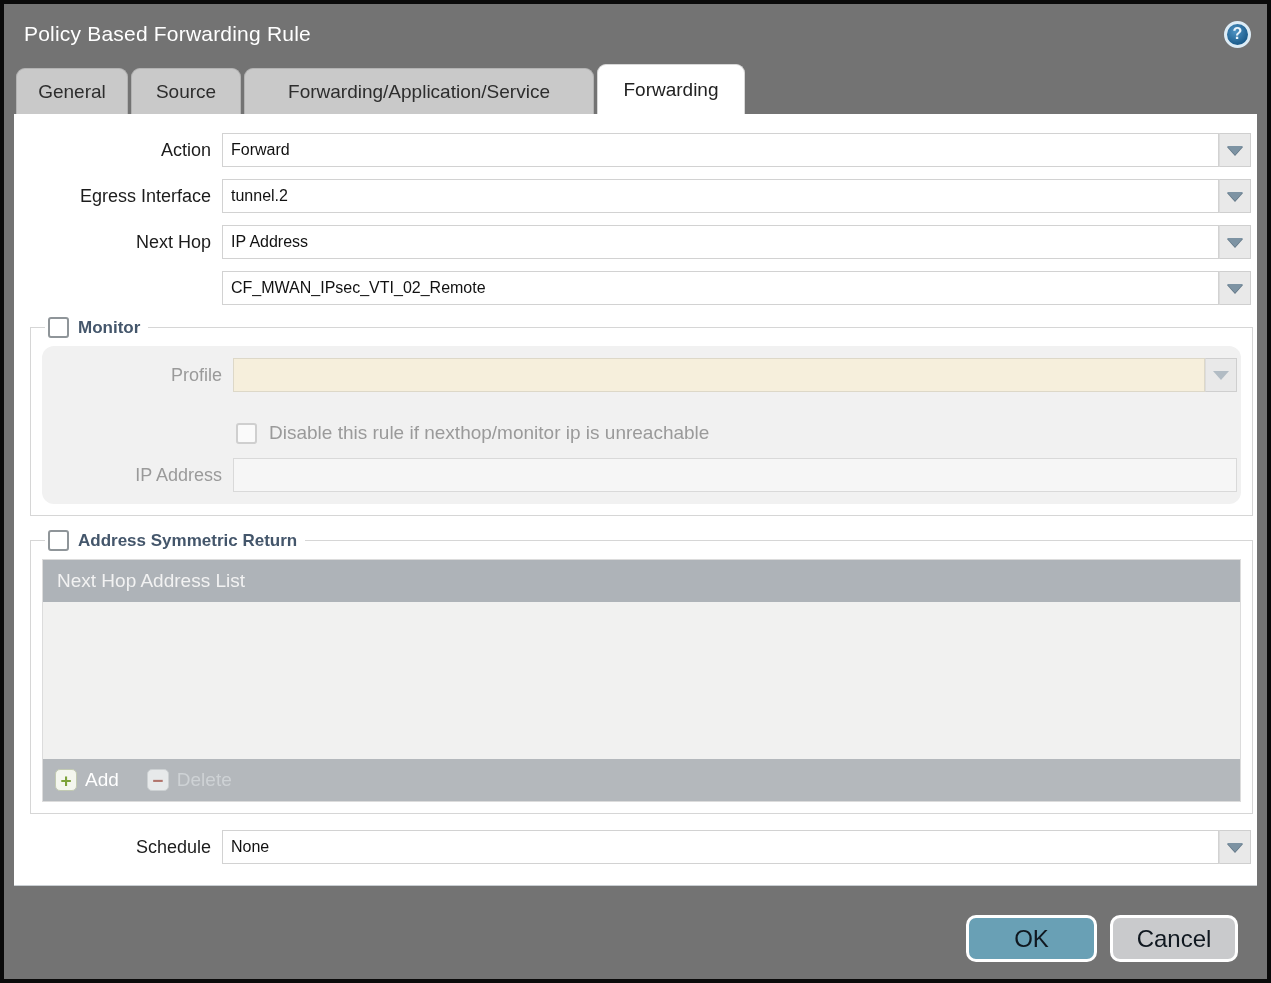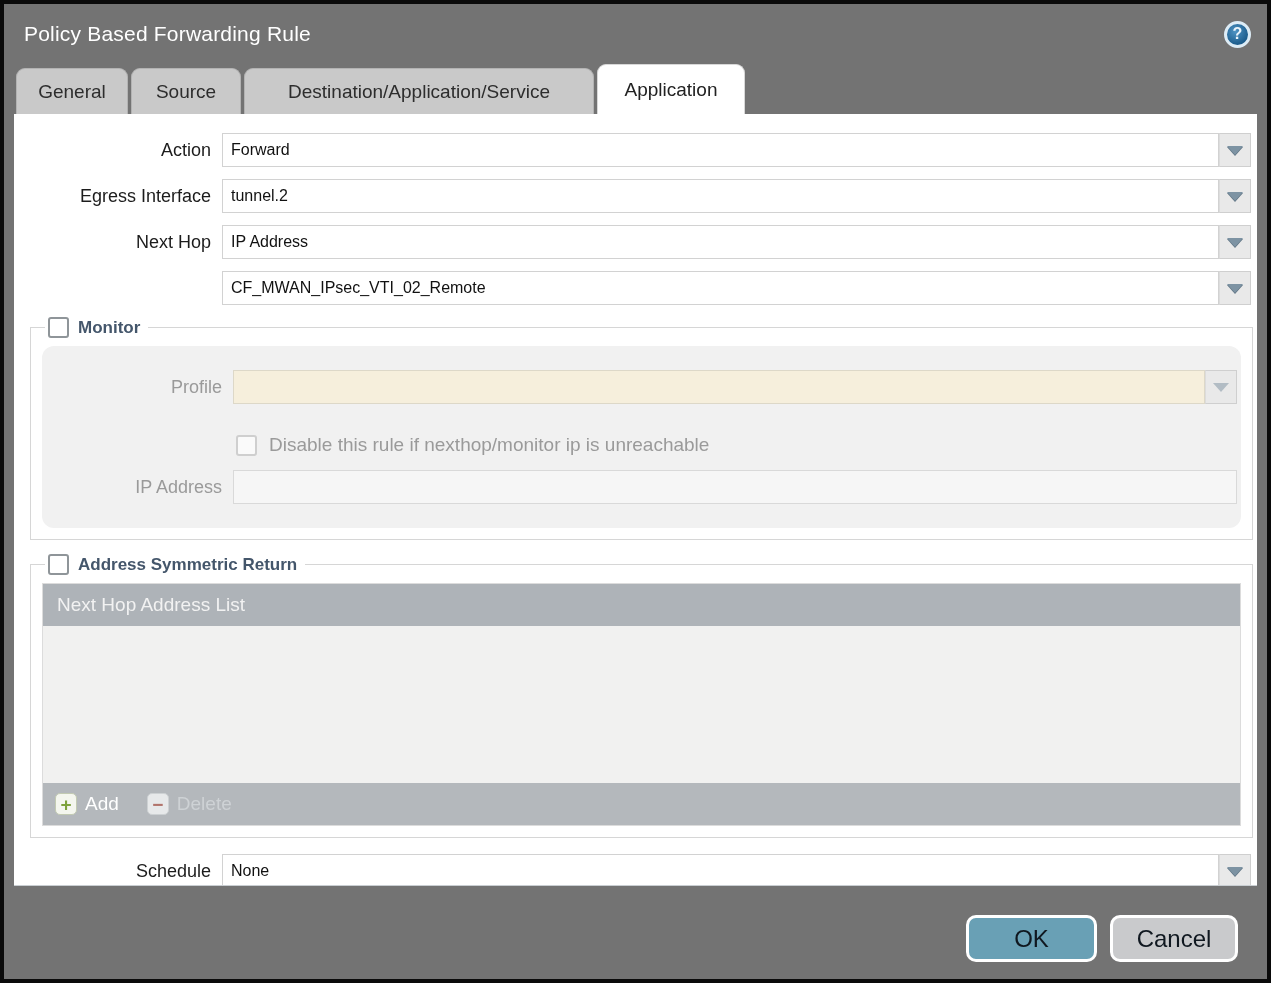--- a/index.html
+++ b/index.html
@@ -59,21 +59,21 @@
   .dd-btn.disabled .dd-arrow { border-top-color:#b2bcc4; filter:none; }
   
   fieldset { border:1px solid #d6d6d6; margin:0 4px 14px 16px; padding:8px 11px 11px 11px; }
   legend { display:flex; align-items:center; gap:9px; padding:0 8px 0 3px; margin-left:3px; }
   .legend-text { font-weight:bold; color:#44566b; font-size:17px; }
   .checkbox {
     width:21px; height:21px; border:2px solid #8f9599; border-radius:3px;
     background:#ffffff; cursor:pointer; flex:none;
   }
   .checkbox.disabled { border-color:#cfcfcf; background:#fafafa; cursor:default; }
-  .panel { background:#f1f1f1; padding:24px 0;border-radius:12px; }
+  .panel { background:#f1f1f1; padding:12px 0;border-radius:12px; }
   .m-row { display:flex; align-items:center; }
   .m-label { flex:none; width:191px; padding-right:11px; text-align:right; font-size:18px; color:#9a9a9a; }
   .tinput.cream { background:#f6efdc; border-color:#ddd8c8; }
   .tinput.gray { background:#f6f6f6; border-color:#d9d9d9; }
   .m-check-row { display:flex; align-items:flex-end; margin:30px 0 14px 194px; }
   .m-check-label { margin-left:12px; font-size:19px; color:#9a9a9a; }
   .m-combo { flex:1; display:flex; margin-right:4px; }
   
   .nh-table { border:1px solid #dcdcdc; }
   .table-header { background:#aeb3b8; color:#f2f2f2; font-size:19px; height:42px; display:flex; align-items:center; padding-left:14px; }
@@ -106,22 +106,22 @@
 <div class="dialog">
 
   <div class="titlebar">
     <div class="title">Policy Based Forwarding Rule</div>
     <div class="help-icon">?</div>
   </div>
 
   <div class="tabs">
     <div class="tab tab-general">General</div>
     <div class="tab tab-source">Source</div>
-    <div class="tab tab-dest">Destination/Application/Service</div>
-    <div class="tab tab-forwarding active">Application</div>
+    <div class="tab tab-dest">Forwarding/Application/Service</div>
+    <div class="tab tab-forwarding active">Forwarding</div>
   </div>
 
   <div class="content">
 
     <div class="form-row">
       <div class="form-label">Action</div>
       <div class="combo">
         <input class="tinput" value="Forward" style="">
         <div class="dd-btn">
             <span class="dd-arrow"></span>

